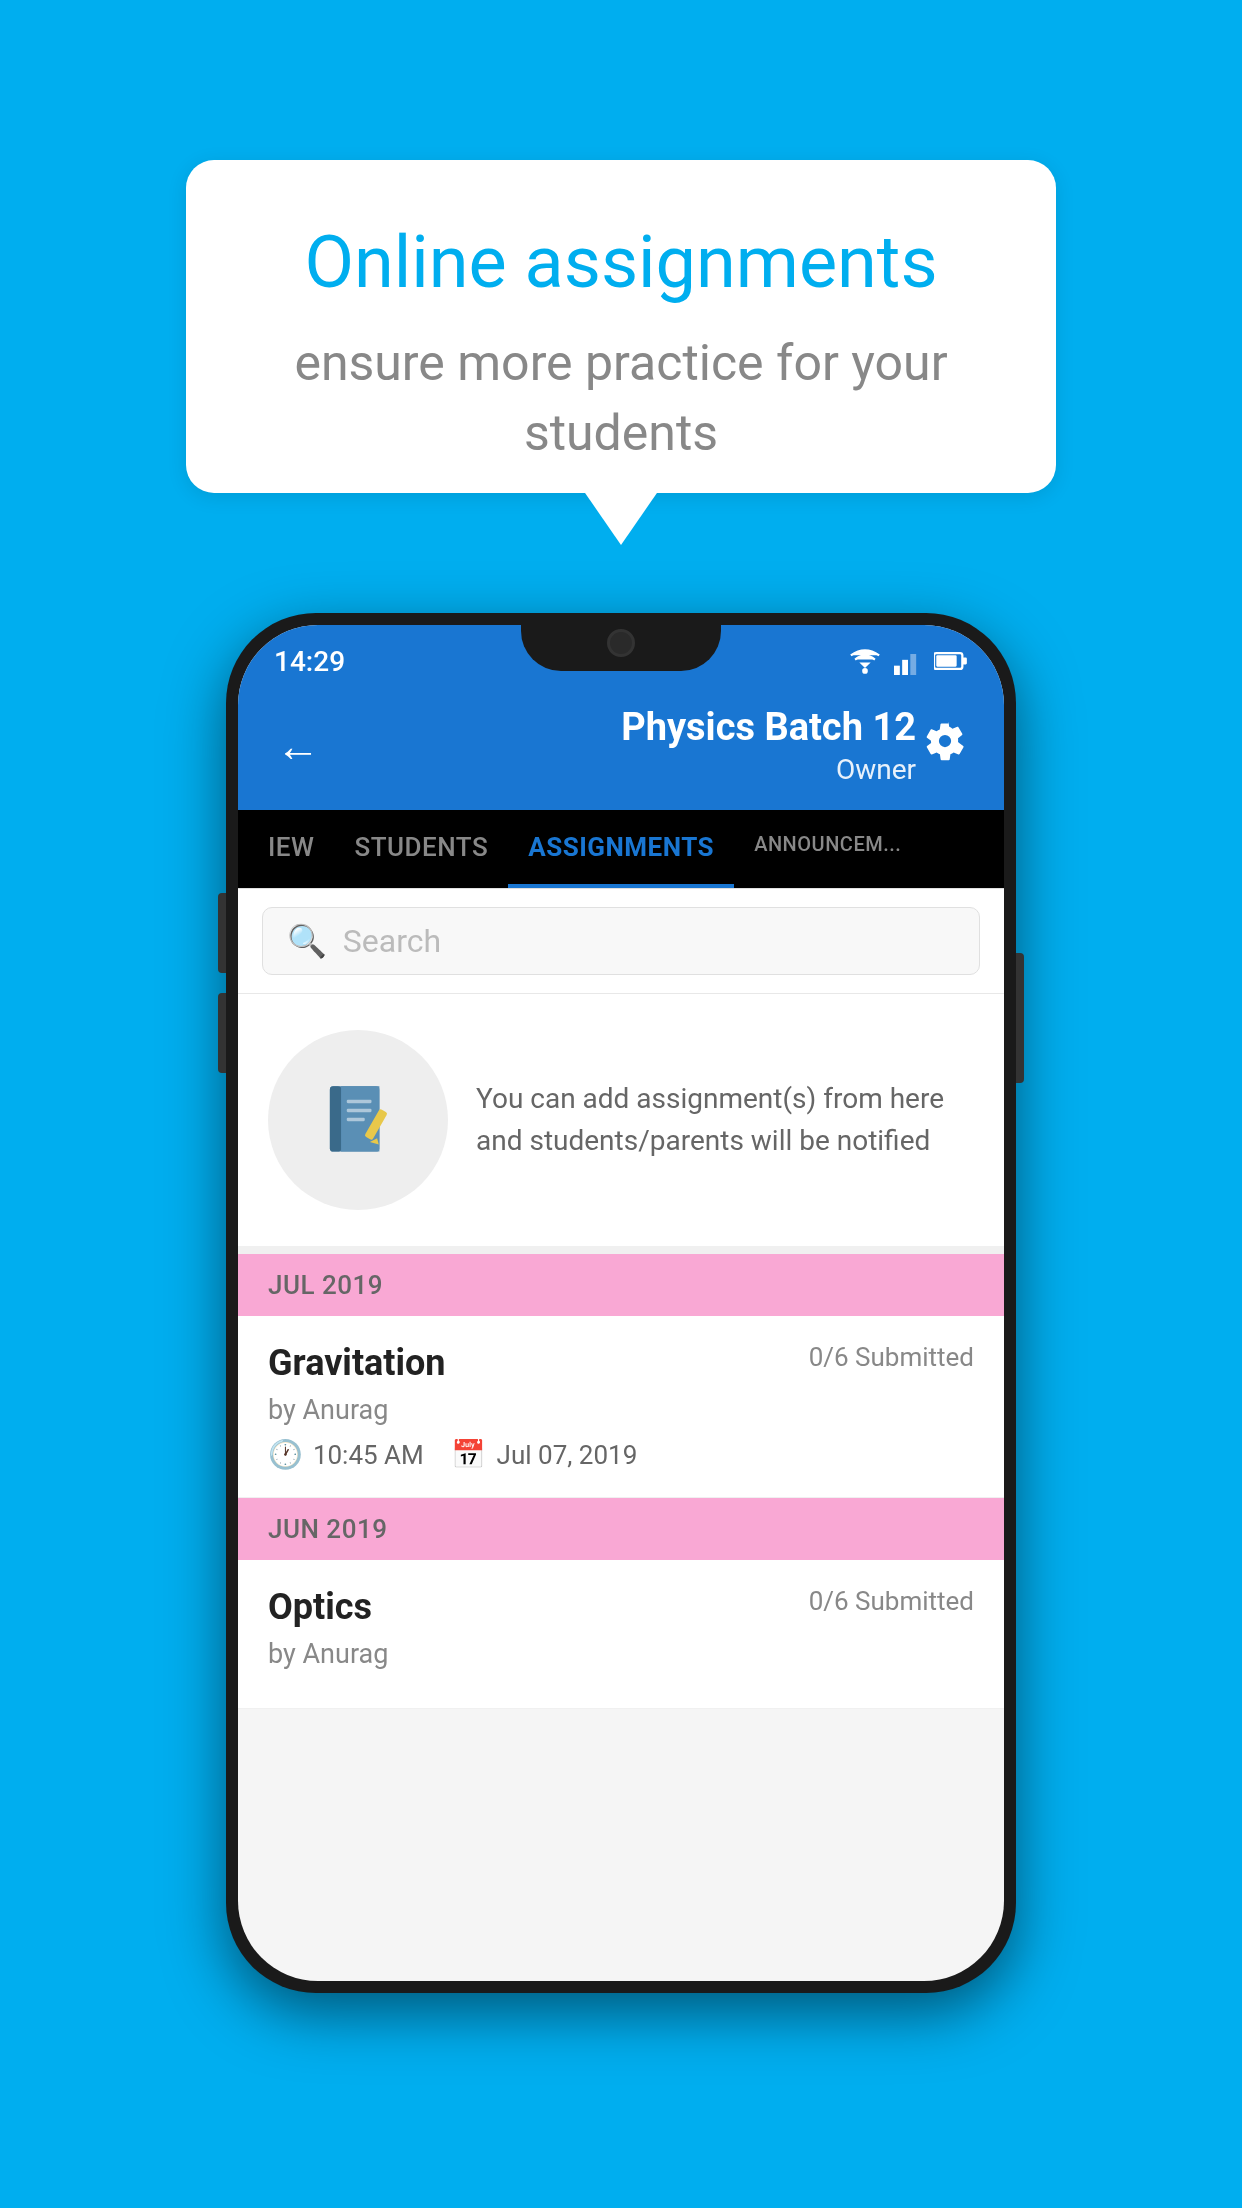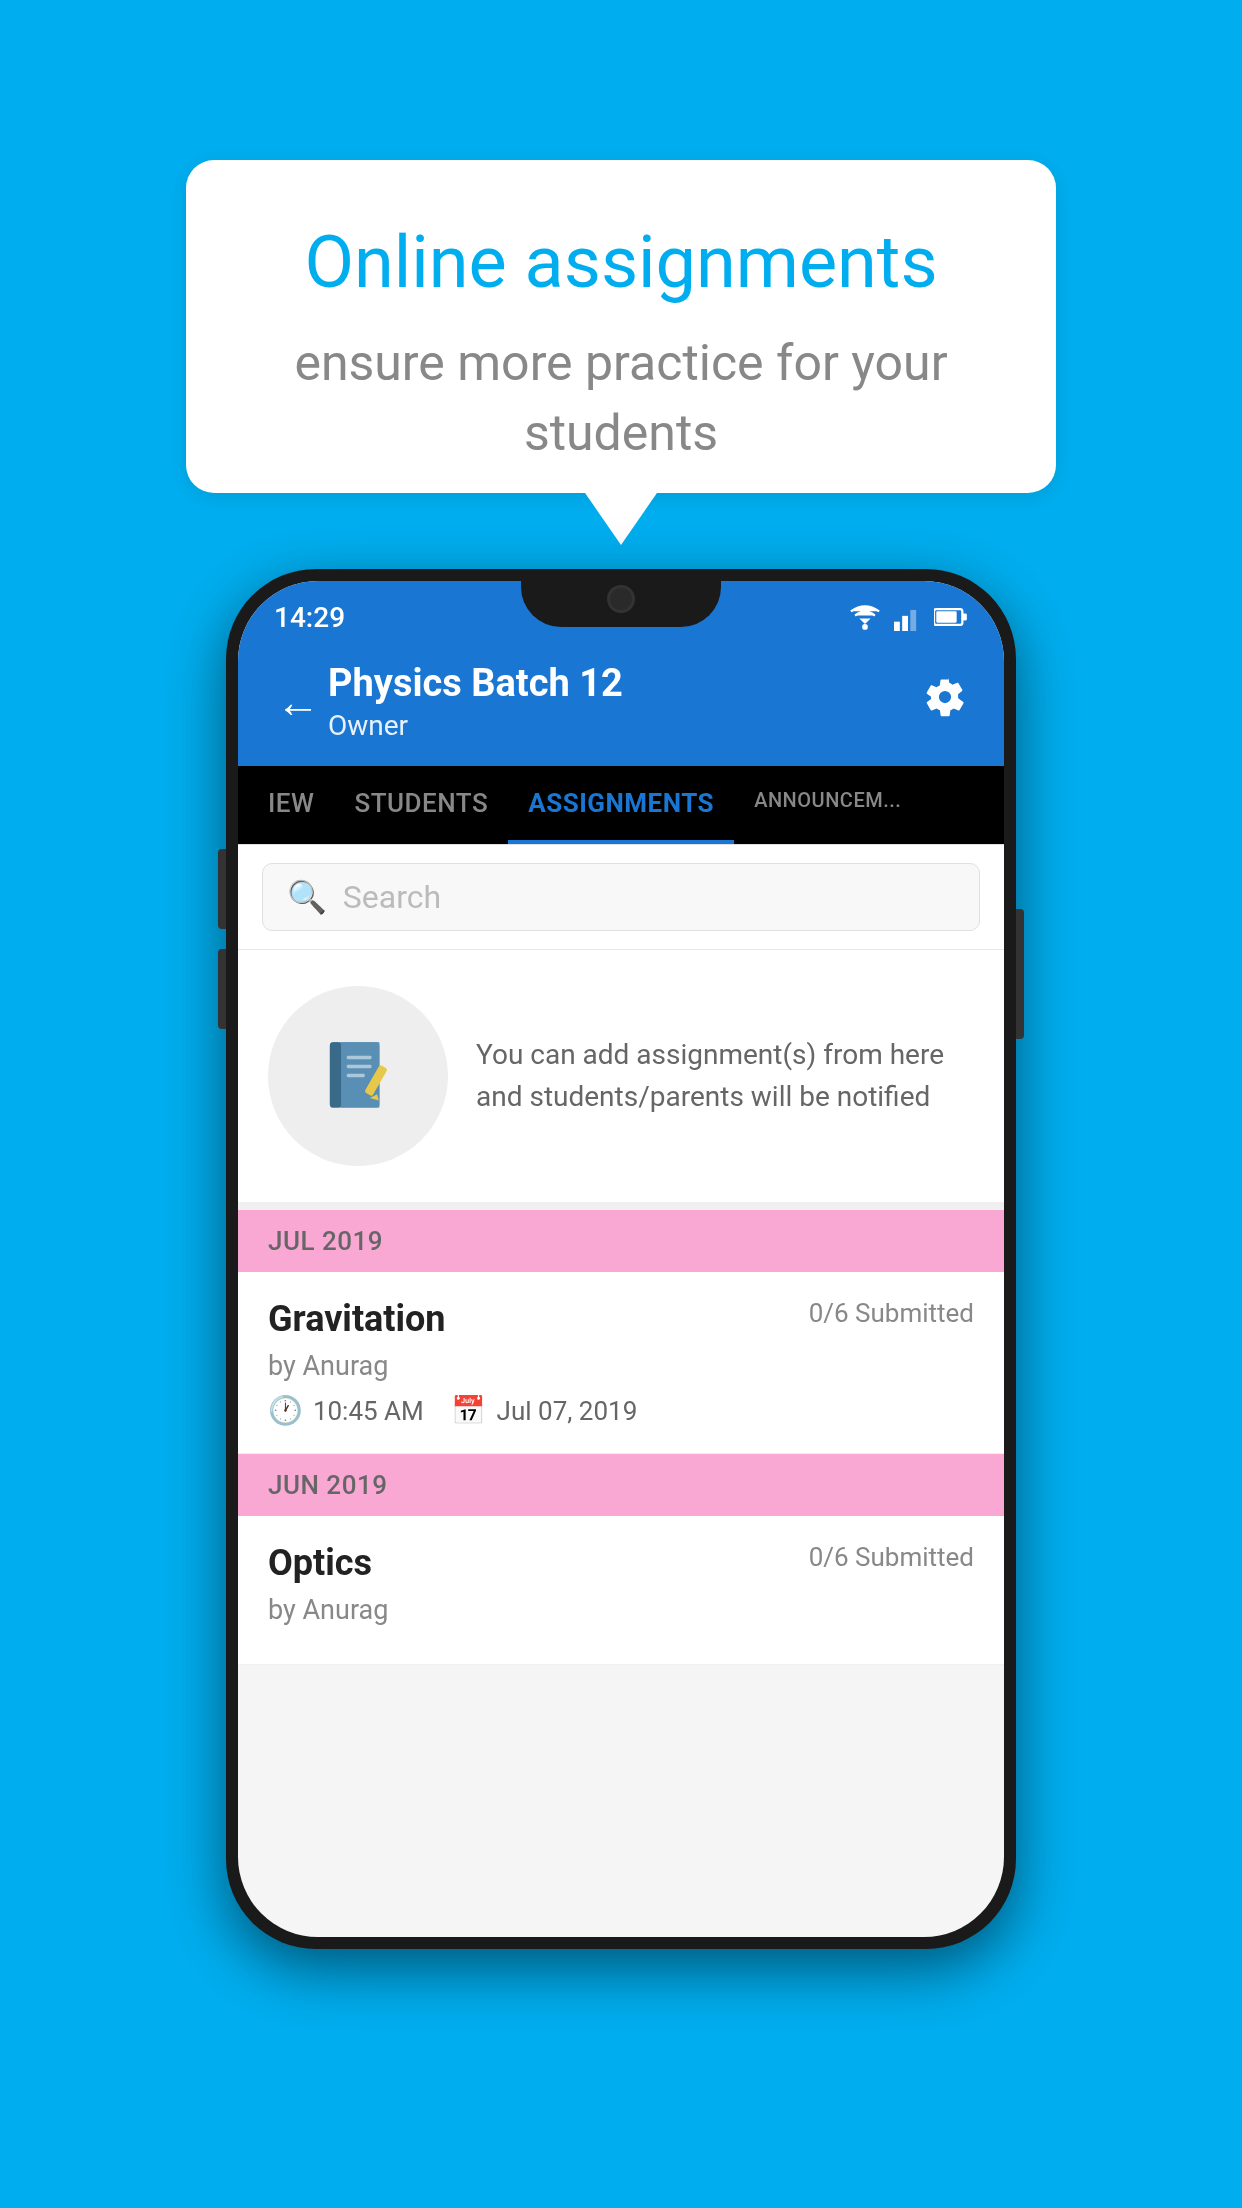--- a/index.html
+++ b/index.html
@@ -58,21 +58,21 @@
 
     .bubble-subtitle {
       color: #888;
       font-size: 50px;
       font-weight: 400;
       line-height: 1.4;
     }
 
     
     .phone-wrapper {
-      margin-top: 76px;
+      margin-top: 120px;
       position: relative;
       width: 790px;
       height: 1264px;
     }
 
     .phone-outer {
       position: absolute;
       top: 0; left: 0;
       width: 790px;
       height: 1380px;
@@ -157,21 +157,21 @@
     }
 
     .header-back {
       color: white;
       font-size: 44px;
       cursor: pointer;
       padding: 8px;
     }
 
     .header-center {
-      text-align: left;
+      text-align: right;
       flex: 1;
     }
 
     .header-title {
       color: white;
       font-size: 38px;
       font-weight: 700;
     }
 
     .header-subtitle {

